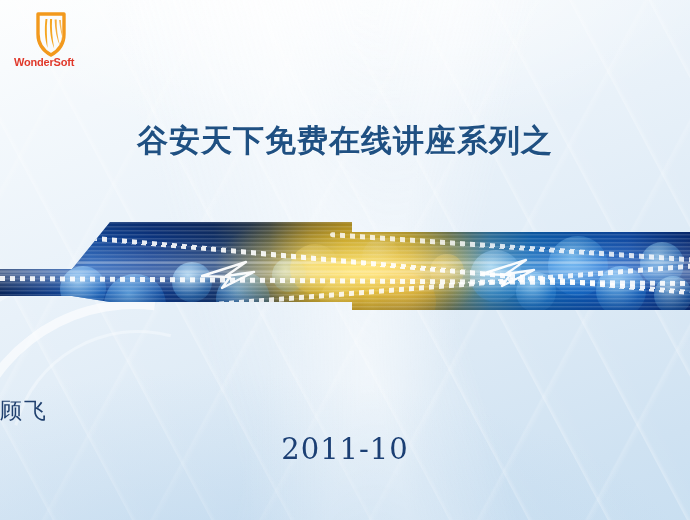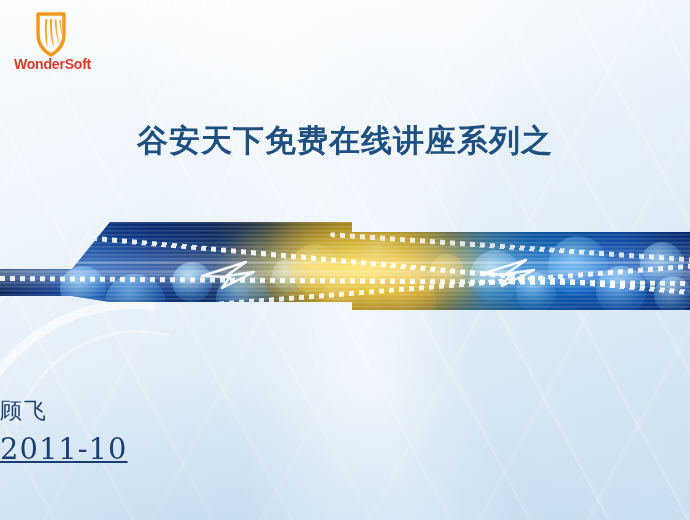--- a/index.html
+++ b/index.html
@@ -63,21 +63,21 @@
   
   .logo-box {
     position:absolute; left:14px; top:10px; width:74px; height:62px;
   }
   .logo-mark { display:block; }
   .logo-word {
     position:absolute; left:0; top:46px; width:74px;
     text-align:left;
     font-family:"Liberation Sans", sans-serif;
     font-weight:bold;
-    font-size:14px;
+    font-size:11px;
     letter-spacing:-.2px;
     color:#e0392b;
   }
 
   
   .title-block {
     position:absolute; left:0; top:120px; width:690px;
     text-align:center;
     color:#1f5082;
     font-family:"DejaVu Sans", "Liberation Sans", sans-serif;
@@ -178,26 +178,25 @@
 
   
   .presenter {
     position:absolute; left:0; top:396px; width:606px; 
     color:#20406e;
     font-family:"DejaVu Sans", "Liberation Sans", sans-serif;
     font-size:22px;
     letter-spacing:2px;
   }
   .date {
-    position:absolute; left:0; top:432px; width:690px; text-align:left;
+    position:absolute; left:0; top:432px; width:690px; text-align:center;
     color:#1b3f74;
     font-family:"DejaVu Serif", "Liberation Serif", serif;
     font-size:29px;
     letter-spacing:1px;
-    text-decoration:underline;
   }
 </style>
 </head>
 <body>
 
 <div id="slide">
 
   <div class="bg-layer glow-top"></div>
   <div class="bg-layer streaks-a"></div>
   <div class="bg-layer streaks-b"></div>

